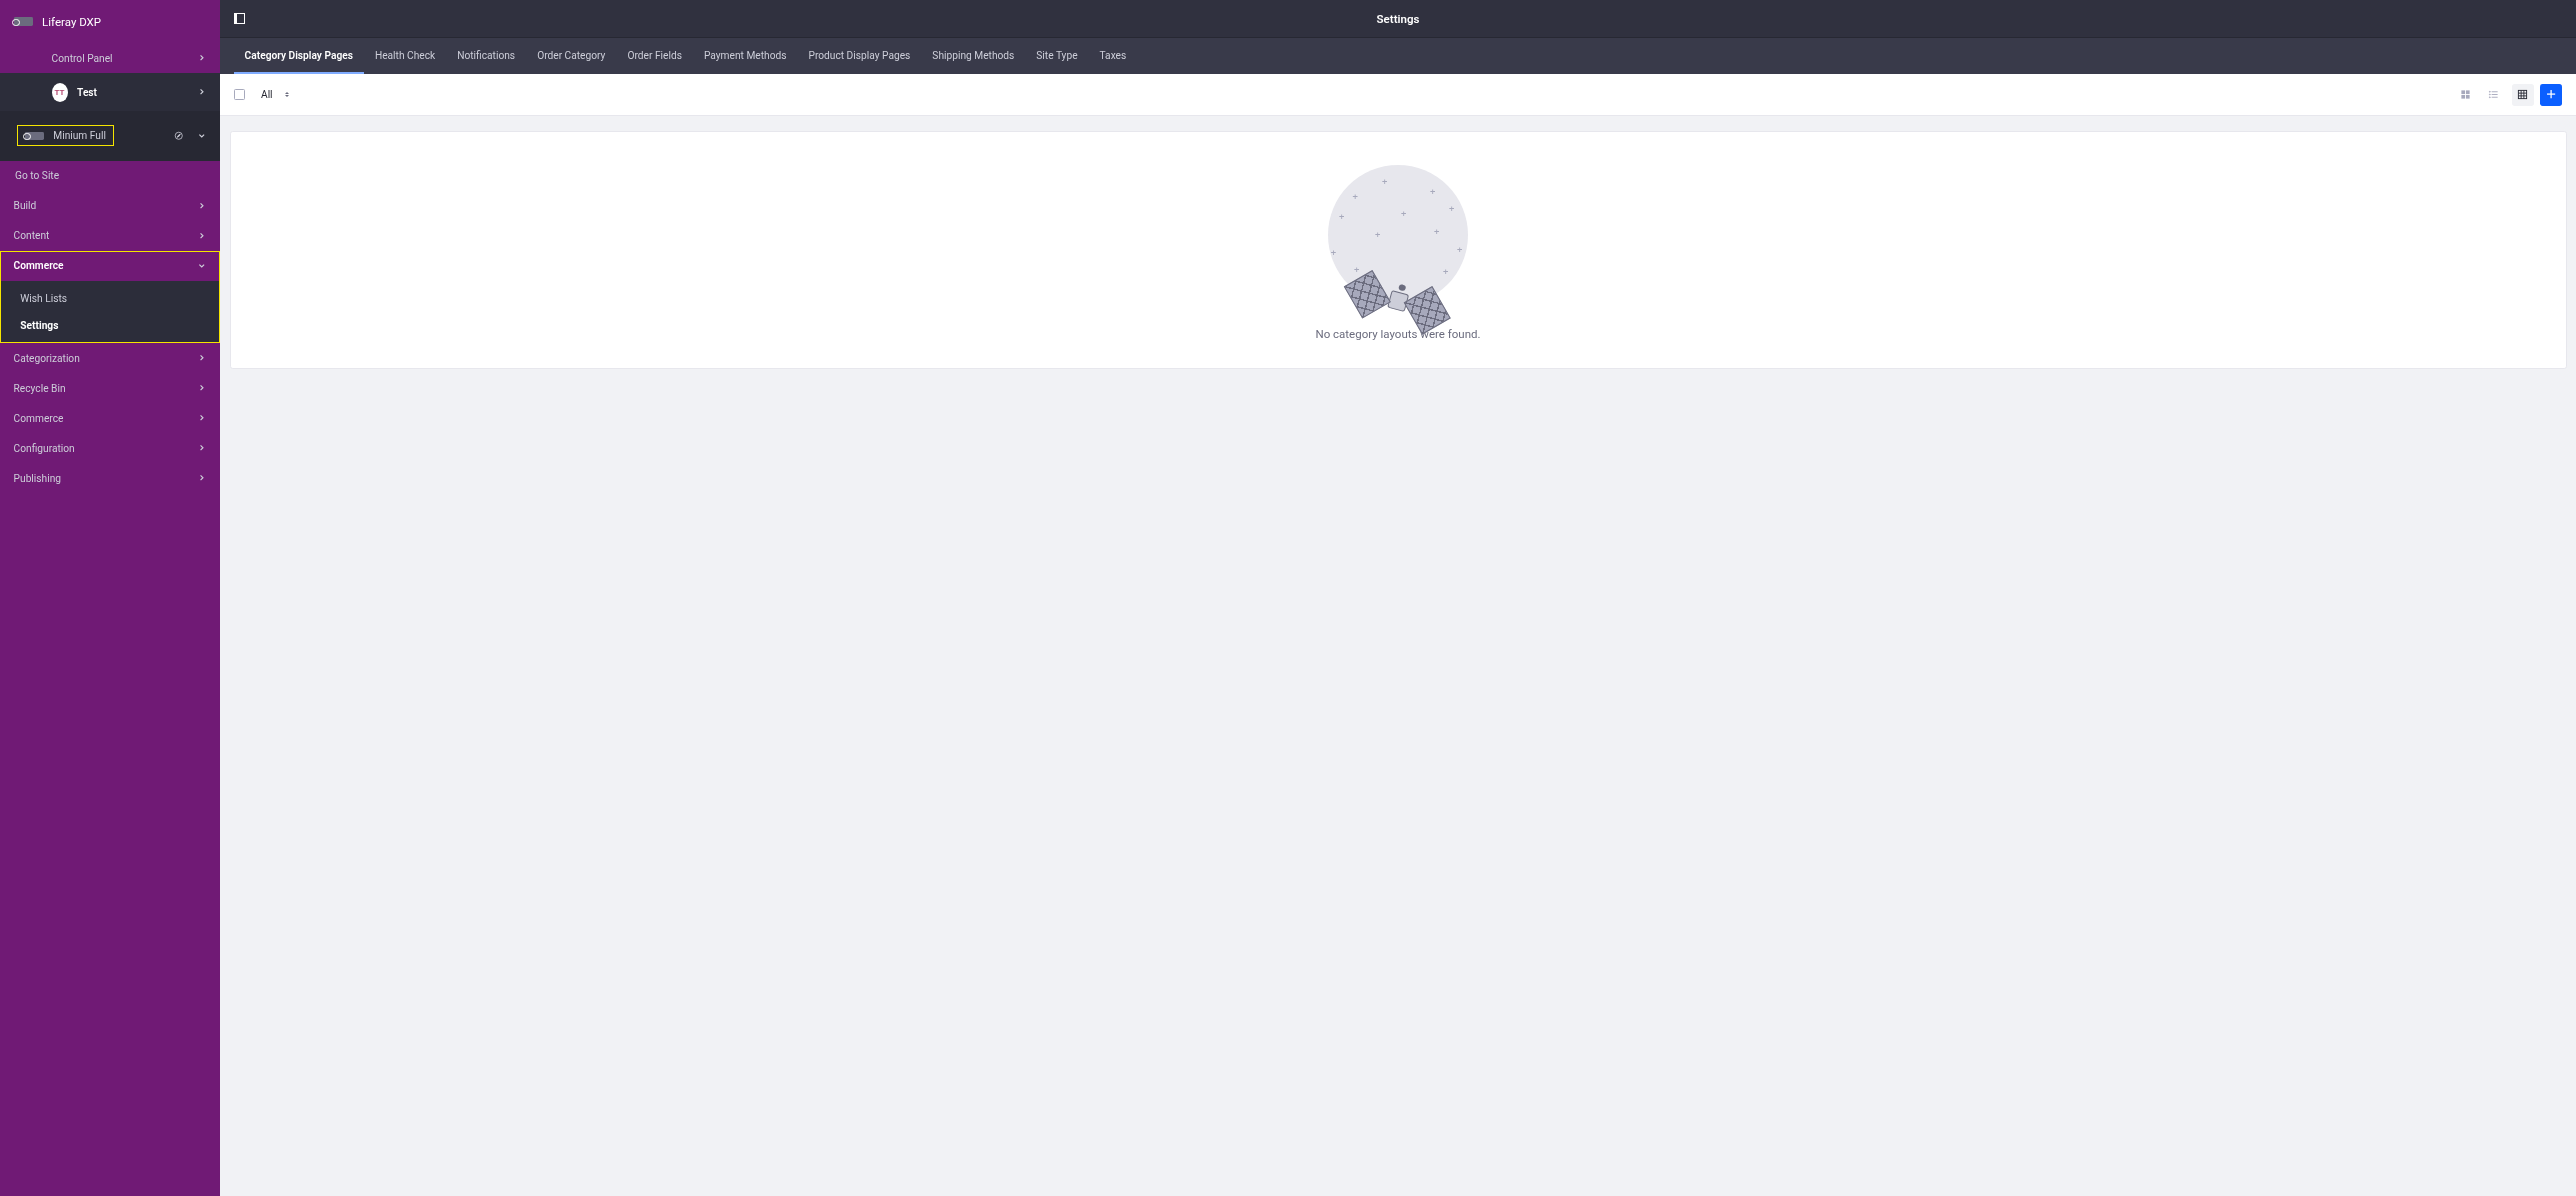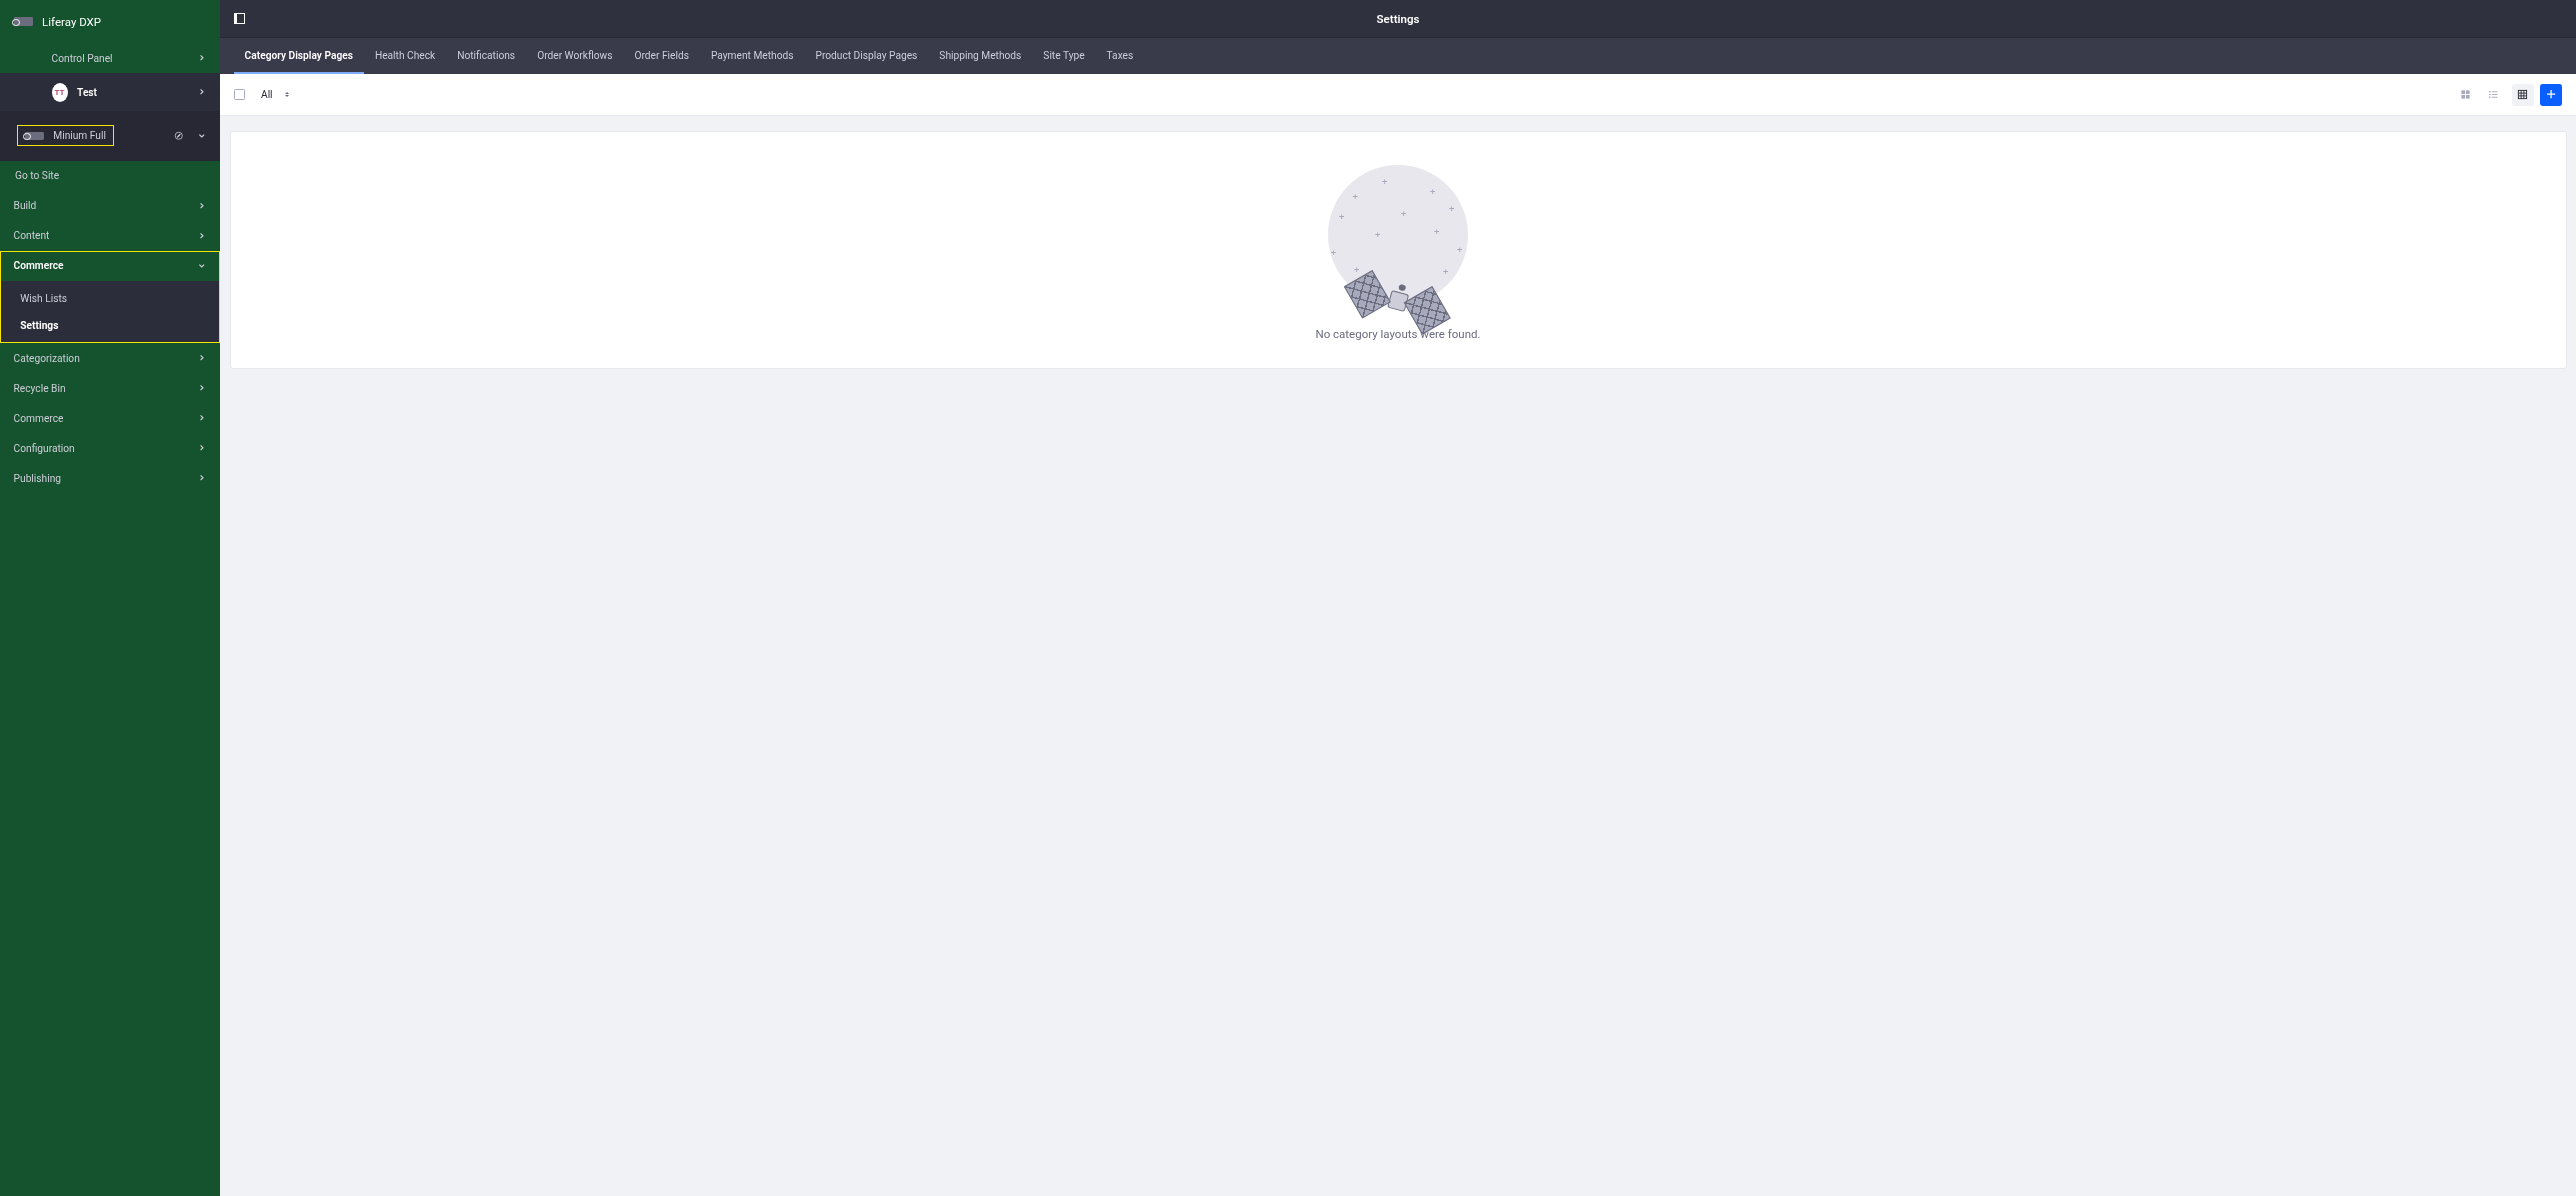--- a/index.html
+++ b/index.html
@@ -12,21 +12,21 @@
     .app {
       display: flex;
       width: 100vw;
       height: 100vh;
     }
 
     
     .sidebar {
       width: 220px;
       flex-shrink: 0;
-      background: #14532d;
+      background: #701a75;
       color: #fff;
       overflow-y: auto;
     }
     .sidebar-brand {
       display: flex;
       align-items: center;
       gap: 9.5px;
       height: 43px;
       padding: 0 13.6px;
     }
@@ -454,21 +454,21 @@
     <div class="topbar">
       <span class="panel-toggle"></span>
       <div class="topbar-title">Settings</div>
       <span class="topbar-spacer"></span>
     </div>
 
     <nav class="tabbar">
       <div class="tab active"><span>Category Display Pages</span></div>
       <div class="tab"><span>Health Check</span></div>
       <div class="tab"><span>Notifications</span></div>
-      <div class="tab"><span>Order Workflows</span></div>
+      <div class="tab"><span>Order Category</span></div>
       <div class="tab"><span>Order Fields</span></div>
       <div class="tab"><span>Payment Methods</span></div>
       <div class="tab"><span>Product Display Pages</span></div>
       <div class="tab"><span>Shipping Methods</span></div>
       <div class="tab"><span>Site Type</span></div>
       <div class="tab"><span>Taxes</span></div>
     </nav>
 
     <div class="toolbar">
       <span class="checkbox"></span>

